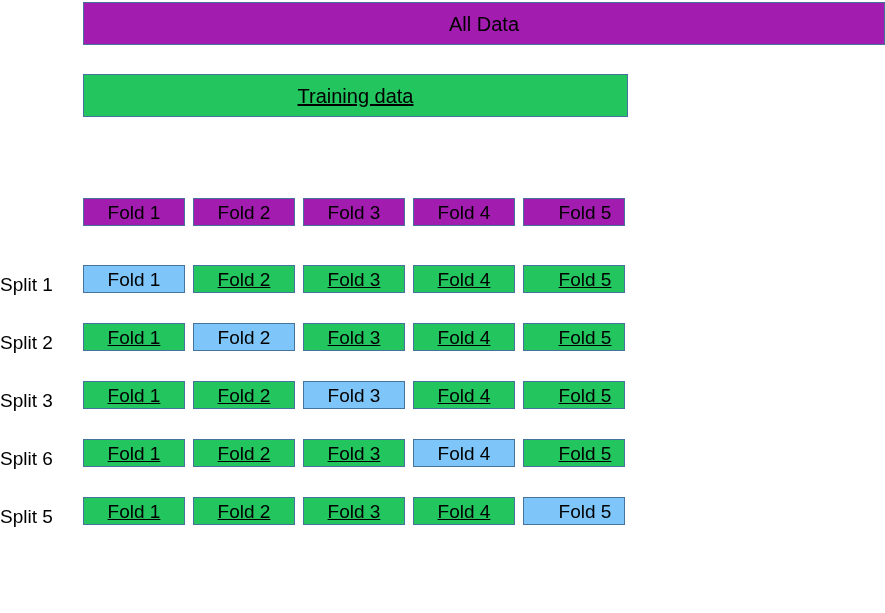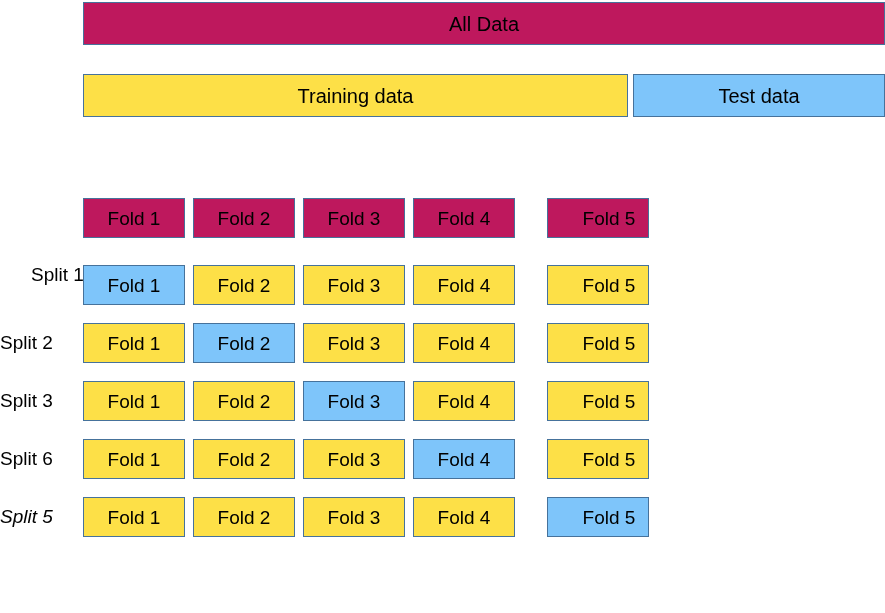--- a/index.html
+++ b/index.html
@@ -30,22 +30,22 @@
     box-sizing: border-box;
     border: 1px solid #46729b;
     display: flex;
     align-items: center;
     justify-content: center;
     font-size: 19px;
     line-height: 1;
     color: #000000;
     white-space: nowrap;
   }
-  .box.gray  { background: #be185d; }
-  .box.green { background: #fde047; }
+  .box.gray  { background: #a21caf; }
+  .box.green { background: #22c55e; text-decoration: underline; }
   .box.blue  { background: #7ec5fa; }
 
   
   #all-data-bar {
     left: 83px;
     top: 2px;
     width: 802px;
     height: 43px;
     font-size: 20px;
   }
@@ -67,27 +67,27 @@
   
   .fold-row {
     position: absolute;
     left: 83px;
     width: 542px;
     height: 40px;
   }
   .fold-row .box {
     top: 0;
     width: 102px;
-    height: 40px;
+    height: 28px;
   }
   .fold-row .box.c0 { left: 0px; }
   .fold-row .box.c1 { left: 110px; }
   .fold-row .box.c2 { left: 220px; }
   .fold-row .box.c3 { left: 330px; text-align: right; }
-  .fold-row .box.c4 { left: 464px; padding-left: 22px; }
+  .fold-row .box.c4 { left: 440px; padding-left: 22px; }
 
   #fold-header-row { top: 198px; }
 
   .split-row-label {
     position: absolute;
     left: 0px;
     width: 80px;
     height: 40px;
     display: flex;
     align-items: center;
@@ -98,32 +98,31 @@
 </style>
 </head>
 <body>
 
 <div class="stage">
 
   <div class="box gray" id="all-data-bar">All Data</div>
 
   <div class="box green" id="training-bar">Training data</div>
 
-  <div class="box blue" id="test-bar">Test data</div>
 
   <div class="fold-row" id="fold-header-row">
     <div class="box gray c0">Fold 1</div>
     <div class="box gray c1">Fold 2</div>
     <div class="box gray c2">Fold 3</div>
     <div class="box gray c3">Fold 4</div>
     <div class="box gray c4">Fold 5</div>
   </div>
 
   <div id="splits-container">
-      <div class="split-row-label" style="top: 255px; padding-left: 31px;">Split 1</div>
+      <div class="split-row-label" style="top: 265px;">Split 1</div>
       <div class="fold-row" style="top: 265px;">
         <div class="box blue c0">Fold 1</div>
         <div class="box green c1">Fold 2</div>
         <div class="box green c2">Fold 3</div>
         <div class="box green c3">Fold 4</div>
         <div class="box green c4">Fold 5</div>
       </div>
       <div class="split-row-label" style="top: 323px;">Split 2</div>
       <div class="fold-row" style="top: 323px;">
         <div class="box green c0">Fold 1</div>
@@ -141,21 +140,21 @@
         <div class="box green c4">Fold 5</div>
       </div>
       <div class="split-row-label" style="top: 439px;">Split 6</div>
       <div class="fold-row" style="top: 439px;">
         <div class="box green c0">Fold 1</div>
         <div class="box green c1">Fold 2</div>
         <div class="box green c2">Fold 3</div>
         <div class="box blue c3">Fold 4</div>
         <div class="box green c4">Fold 5</div>
       </div>
-      <div class="split-row-label" style="top: 497px; font-style: italic;">Split 5</div>
+      <div class="split-row-label" style="top: 497px;">Split 5</div>
       <div class="fold-row" style="top: 497px;">
         <div class="box green c0">Fold 1</div>
         <div class="box green c1">Fold 2</div>
         <div class="box green c2">Fold 3</div>
         <div class="box green c3">Fold 4</div>
         <div class="box blue c4">Fold 5</div>
       </div>
     </div>
 
 </div>

